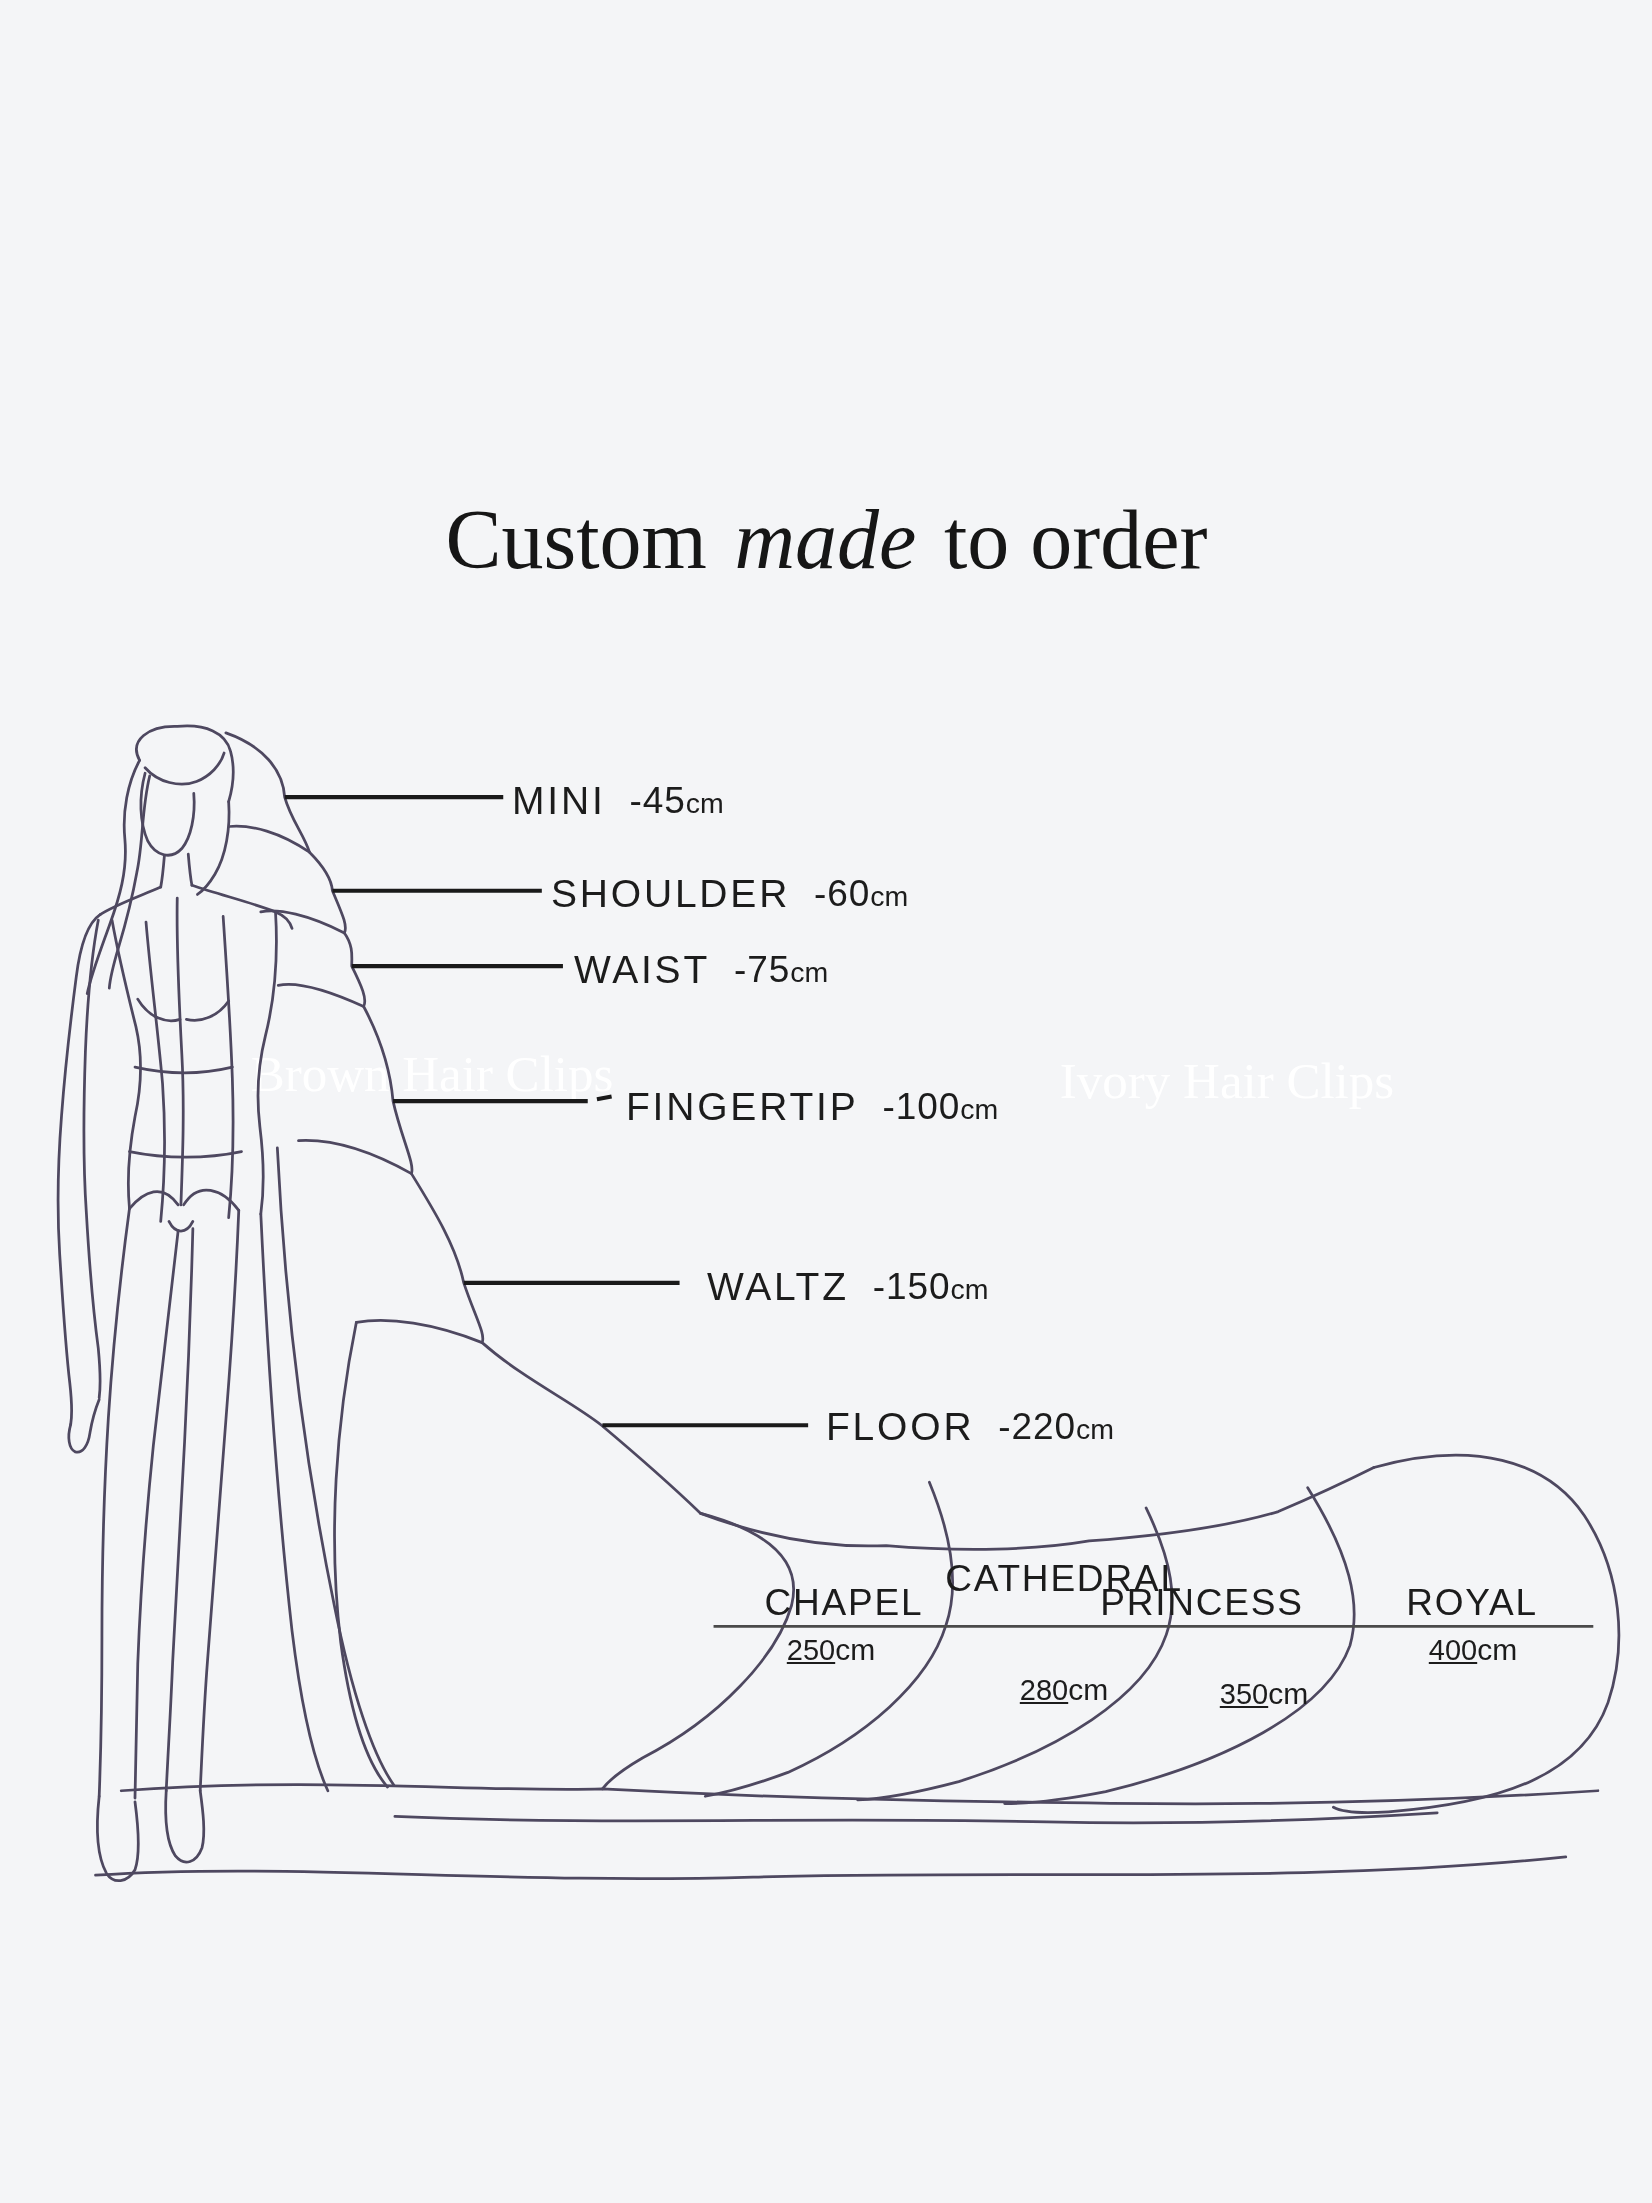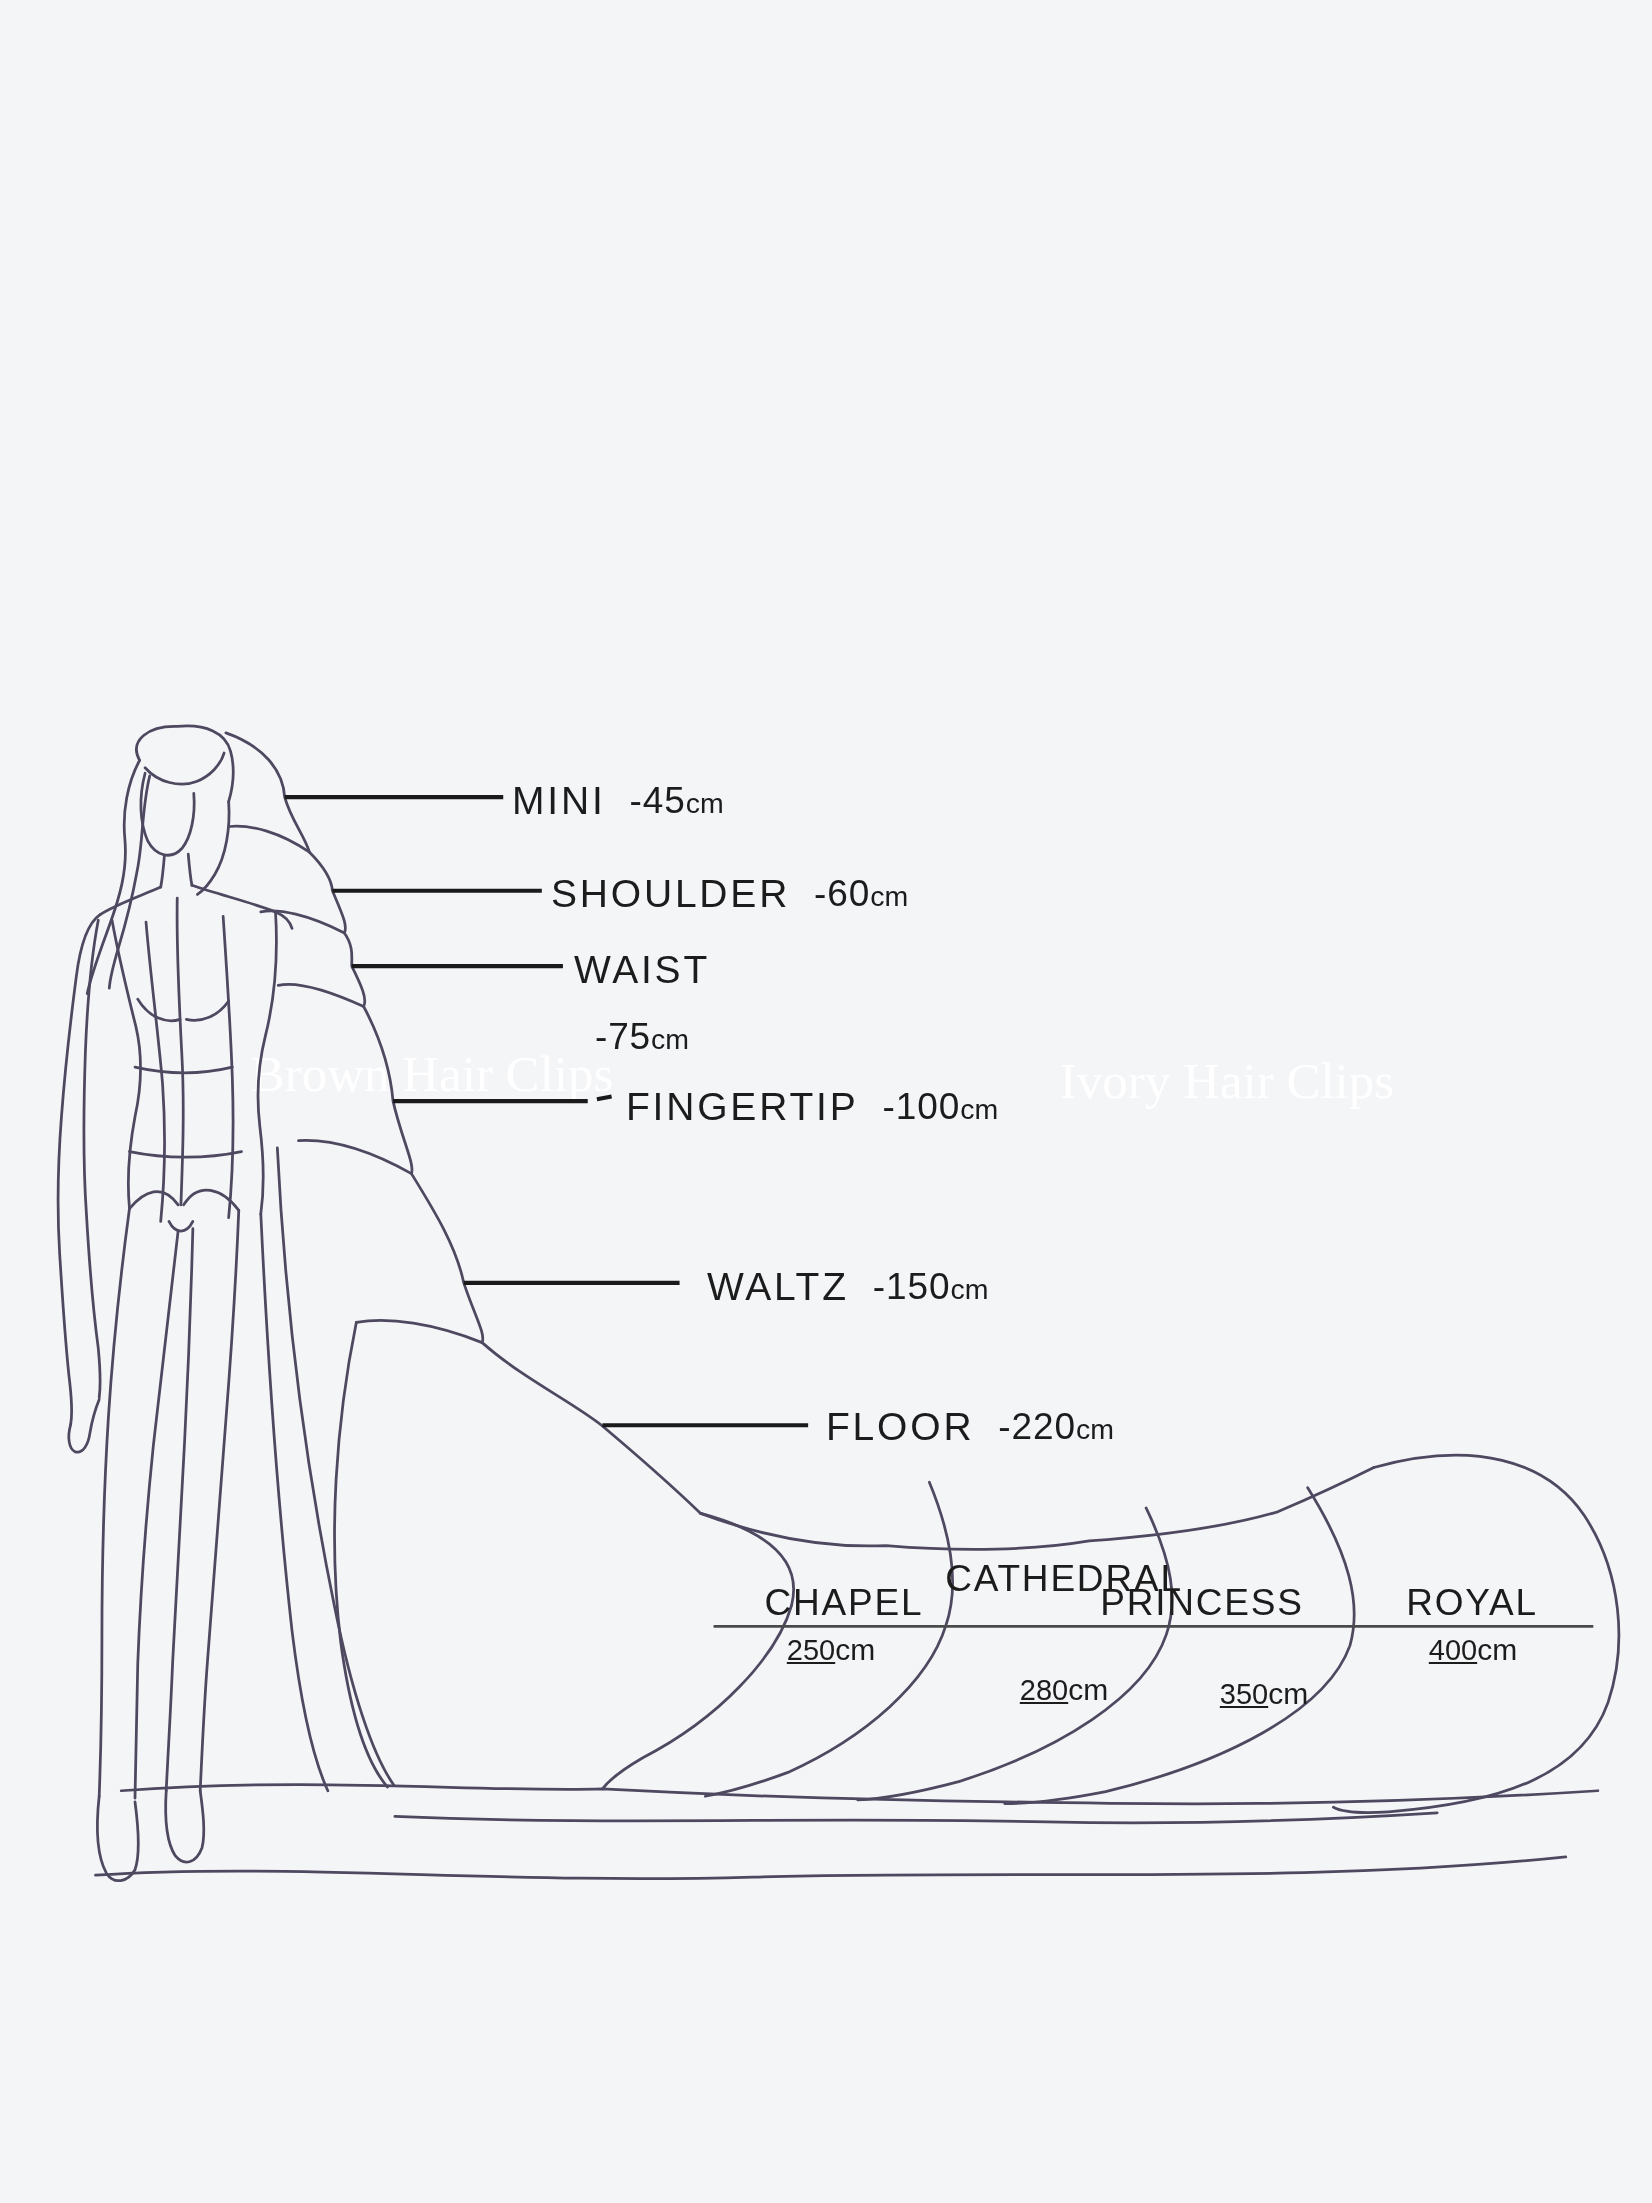--- a/index.html
+++ b/index.html
@@ -62,20 +62,25 @@
   .tunit{font-size:30px;}
 </style>
 </head>
 <body>
 
 <div class="page">
 
   <div class="watermark" style="left:432px;top:1045px;">Brown Hair Clips</div>
   <div class="watermark" style="left:1227px;top:1052px;">Ivory Hair Clips</div>
 
+  <div class="subtitle">
+    <span>Custom</span>
+    <span class="em">made</span>
+    <span>to order</span>
+  </div>
 
   <svg class="diagram" width="1653" height="2204" viewBox="0 0 1800 2400">
 
     <g>
       <path class="ink" d="M 152,828 C 140,806 162,790 193,791 C 224,788 246,798 251,818 C 256,836 254,856 249,873"></path>
       <path class="ink" d="M 152,828 C 139,852 133,884 136,914 C 139,948 130,978 119,1008 C 109,1036 99,1062 95,1082"></path>
       <path class="ink" d="M 163,845 C 154,882 156,918 149,950 C 144,978 137,1005 129,1032 C 124,1049 120,1064 119,1076"></path>
       <path class="ink" d="M 158,836 C 172,852 196,858 214,851 C 229,845 240,833 244,820"></path>
       <path class="ink" d="M 158,842 C 151,868 152,896 161,916 C 170,933 187,936 198,924 C 208,912 213,888 211,864"></path>
       <path class="ink" d="M 179,932 C 178,944 177,956 175,966"></path>
@@ -152,21 +157,21 @@
         <span class="vunit">cm</span>
       </span>
   </div>
   <div class="vlabel" style="left:551px;top:872px;">
     <span class="vname">SHOULDER</span>
     <span class="vvalue">
         <span class="vnum">-60</span>
         <span class="vunit">cm</span>
       </span>
   </div>
-  <div class="vlabel" style="left:574px;top:948px;flex-direction:column;">
+  <div class="vlabel" style="left:574px;top:948px;">
     <span class="vname">WAIST</span>
     <span class="vvalue">
         <span class="vnum">-75</span>
         <span class="vunit">cm</span>
       </span>
   </div>
   <div class="vlabel" style="left:626px;top:1085px;text-align:right;">
     <span class="vname">FINGERTIP</span>
     <span class="vvalue">
         <span class="vnum">-100</span>

